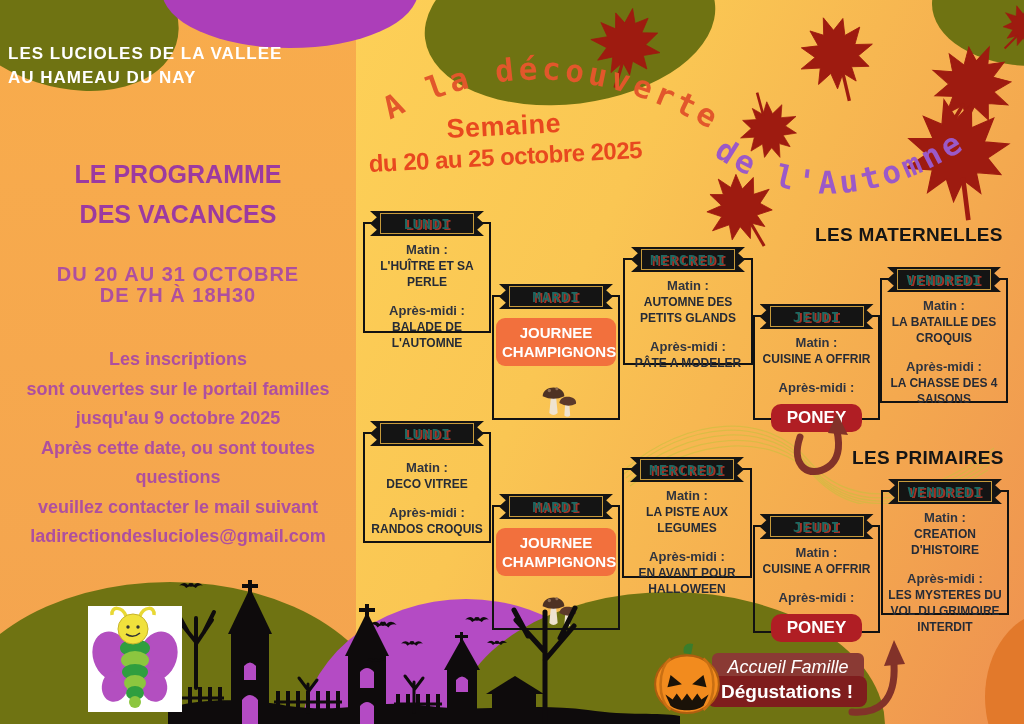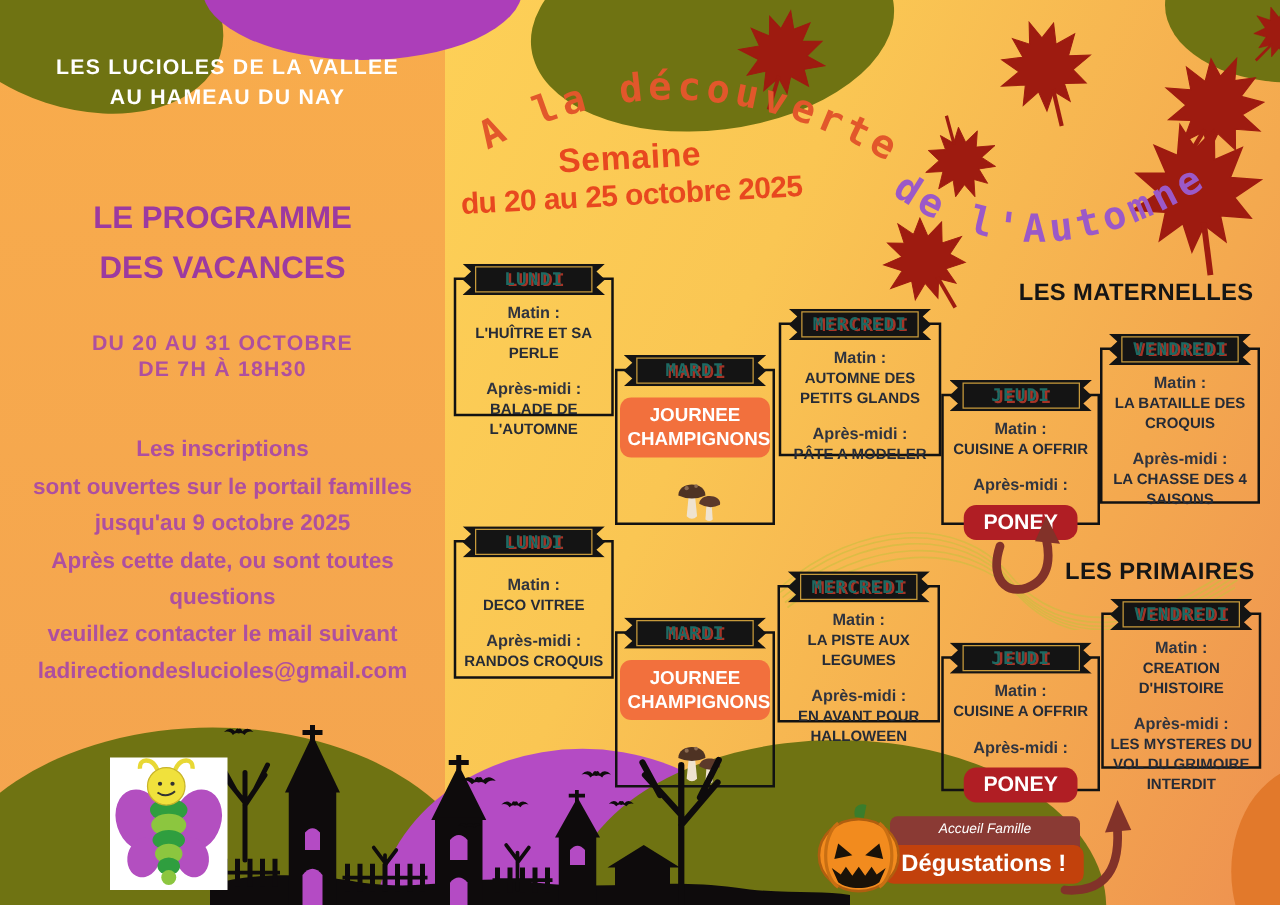--- a/index.html
+++ b/index.html
@@ -4,23 +4,23 @@
 <style>
   html,body{margin:0;padding:0;}
   body{font-family:"Liberation Sans", sans-serif;}
   #poster{position:relative;width:1024px;height:724px;overflow:hidden;background:#FBC855;}
   .abs{position:absolute;}
   
   #bg-left{left:0;top:0;width:356px;height:724px;background:linear-gradient(180deg,#F8AC4C,#F4A44F);}
   #bg-right{left:356px;top:0;width:668px;height:724px;background:linear-gradient(115deg,#FDD057 0%,#FAC653 35%,#F4A94F 72%,#EE9150 100%);}
   .blob{border-radius:50%;}
   
-  #org{left:8px;top:42px;width:348px;text-align:center;color:#FFFFFF;font-weight:bold;font-size:17px;line-height:24px;letter-spacing:1px;}
+  #org{left:8px;top:42px;width:348px;text-align:left;color:#FFFFFF;font-weight:bold;font-size:17px;line-height:24px;letter-spacing:1px;}
   #big-title{left:0;top:154px;width:356px;text-align:center;color:#9C3AA0;font-weight:bold;font-size:25px;line-height:40px;}
-  #dates{left:0;top:264px;width:356px;text-align:center;color:#AE4F9F;font-weight:bold;font-size:17px;line-height:21px;letter-spacing:1px;}
+  #dates{left:0;top:264px;width:356px;text-align:center;color:#AE4F9F;font-weight:bold;font-size:20px;line-height:21px;letter-spacing:1px;}
   #info{left:2px;top:345px;width:352px;text-align:center;color:#AE4F9F;font-weight:bold;font-size:18px;line-height:29.5px;}
   
   #week{left:352px;top:110px;width:305px;text-align:center;color:#E8481F;font-weight:bold;transform:rotate(-3deg);}
   #week .w1{font-size:27px;line-height:32px;letter-spacing:.5px;}
   #week .w2{font-size:24px;line-height:30px;letter-spacing:-.5px;}
   
   .sec-label{color:#151515;font-weight:bold;font-size:19px;letter-spacing:.3px;}
   #sec1{left:815px;top:224px;}
   #sec2{left:852px;top:447px;}
   
@@ -38,22 +38,22 @@
   .b1j{left:753px;top:315px;width:127px;height:105px;}
   .b1v{left:880px;top:278px;width:128px;height:125px;}
   .b2l{left:363px;top:432px;width:128px;height:111px;}
   .b2a{left:492px;top:505px;width:128px;height:125px;}
   .b2e{left:622px;top:468px;width:130px;height:110px;}
   .b2j{left:753px;top:525px;width:127px;height:108px;}
   .b2v{left:881px;top:490px;width:128px;height:125px;}
   .pill-orange{background:#F2703D;color:#fff;font-weight:bold;font-size:15px;line-height:19px;text-align:center;border-radius:9px;padding:5px 6px;width:108px;margin-top:4px;}
   .pill-red{background:#B01E24;color:#fff;font-weight:bold;font-size:17px;text-align:center;border-radius:10px;padding:4px 16px;margin-top:2px;}
   
-  #accueil-box{left:712px;top:653px;width:152px;height:32px;background:#8A3A34;border-radius:6px;color:#fff;font-style:italic;font-size:11px;display:flex;align-items:flex-start;justify-content:center;padding-top:4px;box-sizing:border-box;}
-  #degustations{left:707px;top:676px;width:160px;height:31px;background:#c2410c;border-radius:8px;color:#fff;font-weight:bold;font-size:19px;display:flex;align-items:center;justify-content:center;}
+  #accueil-box{left:712px;top:653px;width:152px;height:32px;background:#8A3A34;border-radius:6px;color:#fff;font-style:italic;font-size:18px;display:flex;align-items:flex-start;justify-content:center;padding-top:4px;box-sizing:border-box;}
+  #degustations{left:707px;top:676px;width:160px;height:31px;background:#7f1d1d;border-radius:8px;color:#fff;font-weight:bold;font-size:19px;display:flex;align-items:center;justify-content:center;}
   #logo-box{left:88px;top:606px;width:94px;height:106px;background:#ffffff;}
   svg{display:block;}
   .noptr{pointer-events:none;}
 </style>
 </head>
 <body>
 
 <div id="poster">
 
   <div class="abs" id="bg-left"></div>

